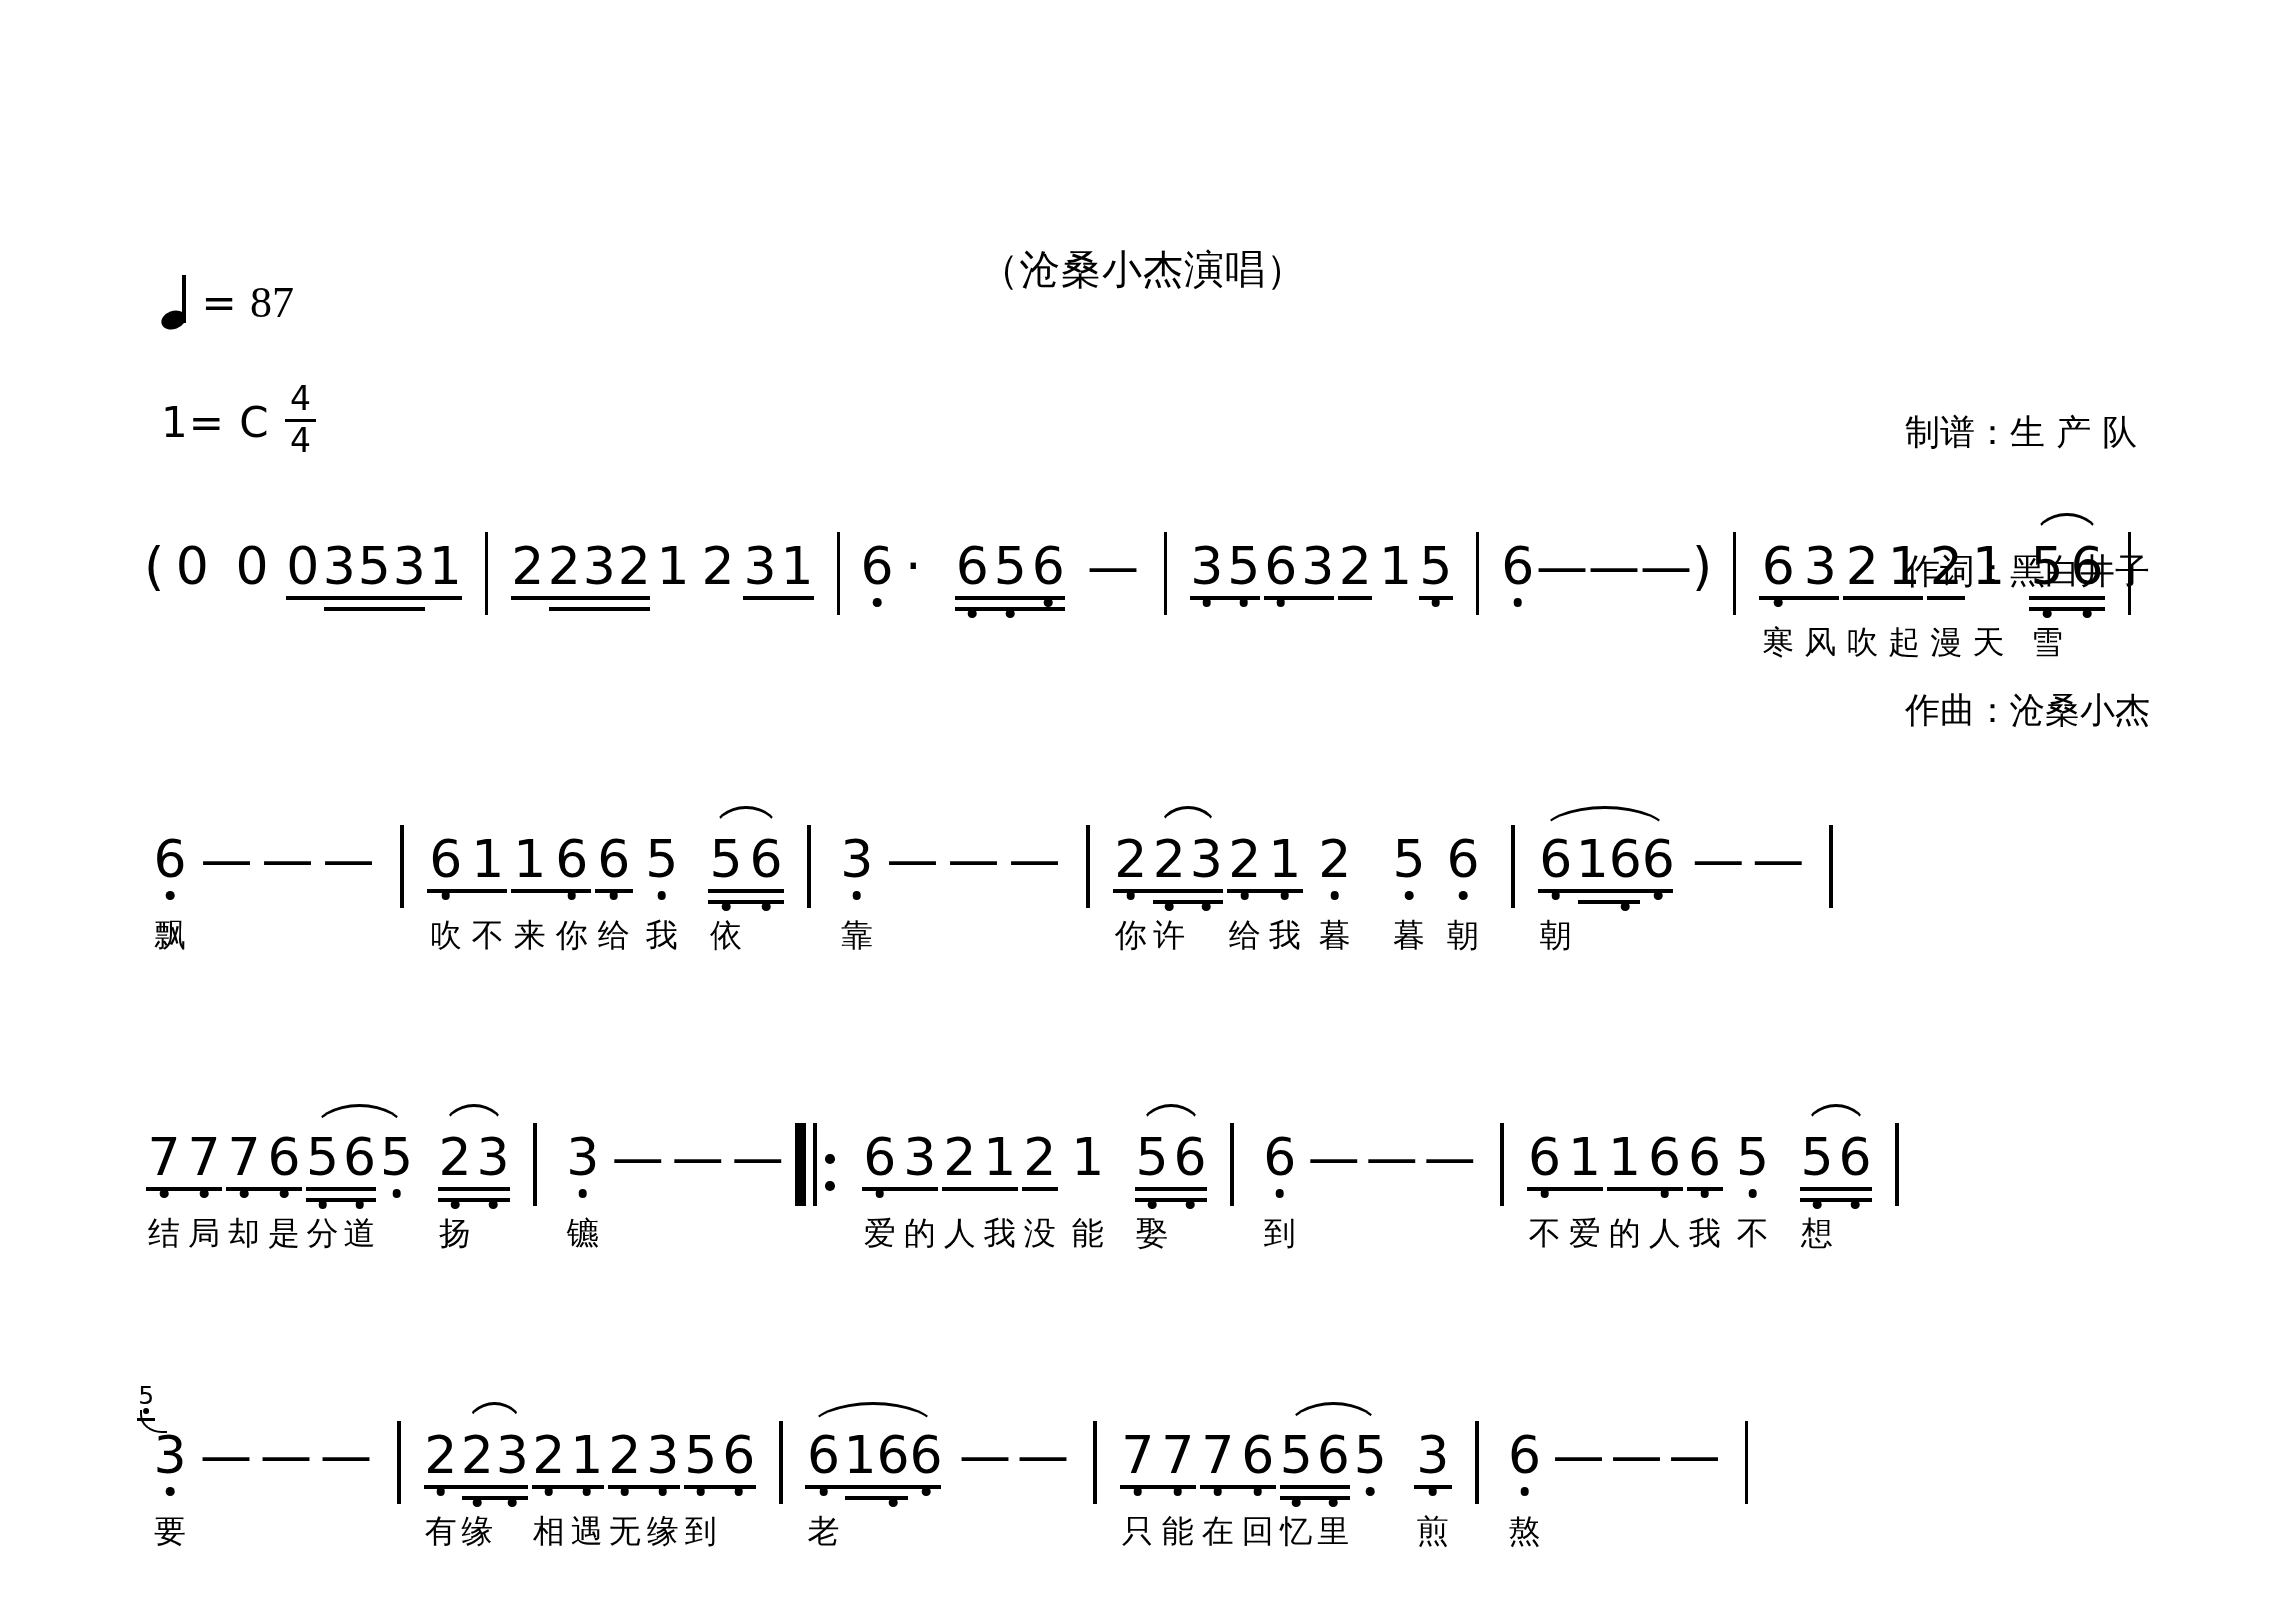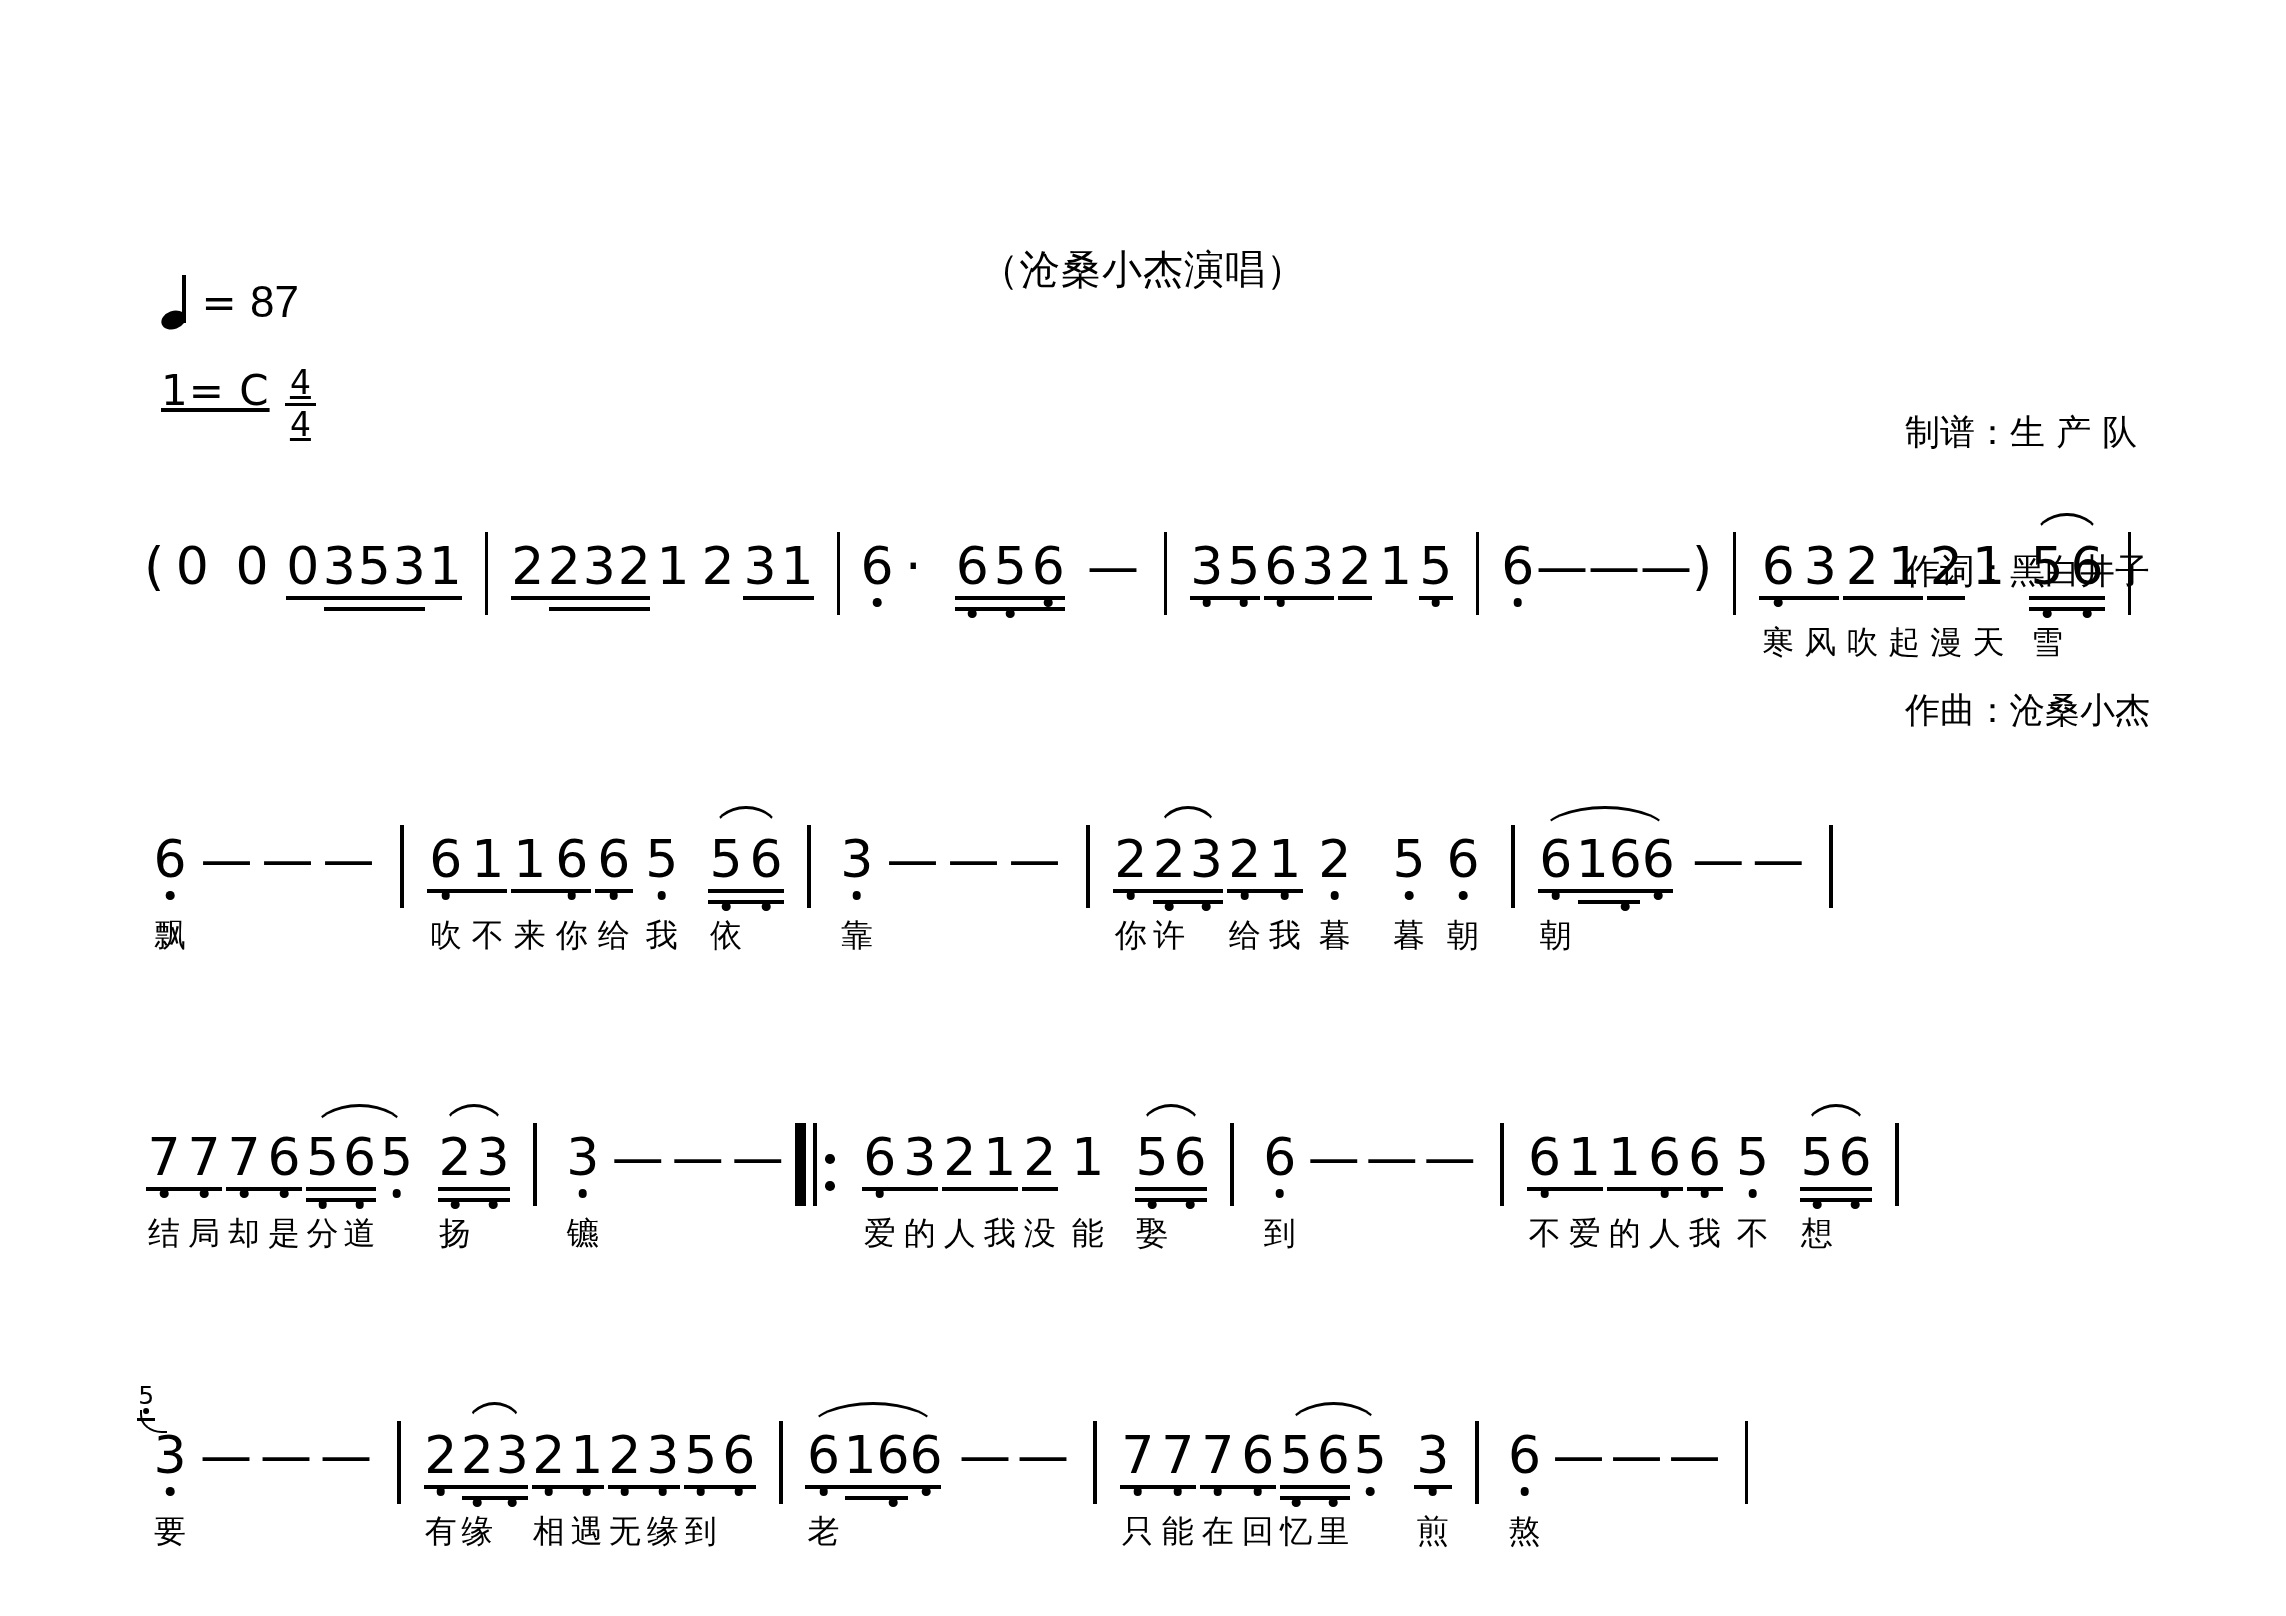--- a/index.html
+++ b/index.html
@@ -75,31 +75,31 @@
     width: 3.8px;
     height: 48px;
     background: #000;
   }
   .tempo-eq {
     font-size: 42px;
     font-family: "DejaVu Sans", sans-serif;
   }
   .tempo-val {
     font-size: 44px;
-    font-family: Liberation Sans, sans-serif;
+    font-family: Liberation Serif, serif;
   }
 
   
   .key-block {
     position: absolute;
     left: 161px;
-    top: 366px;
+    top: 382px;
     display: flex;
+    align-items: center;
     gap: 11.5px;
-    text-decoration: underline;
   }
   .key-text {
     font-size: 42px;
     font-family: "DejaVu Sans", sans-serif;
     letter-spacing: 1px;
   }
   .meter {
     display: inline-flex;
     flex-direction: column;
     align-items: center;

